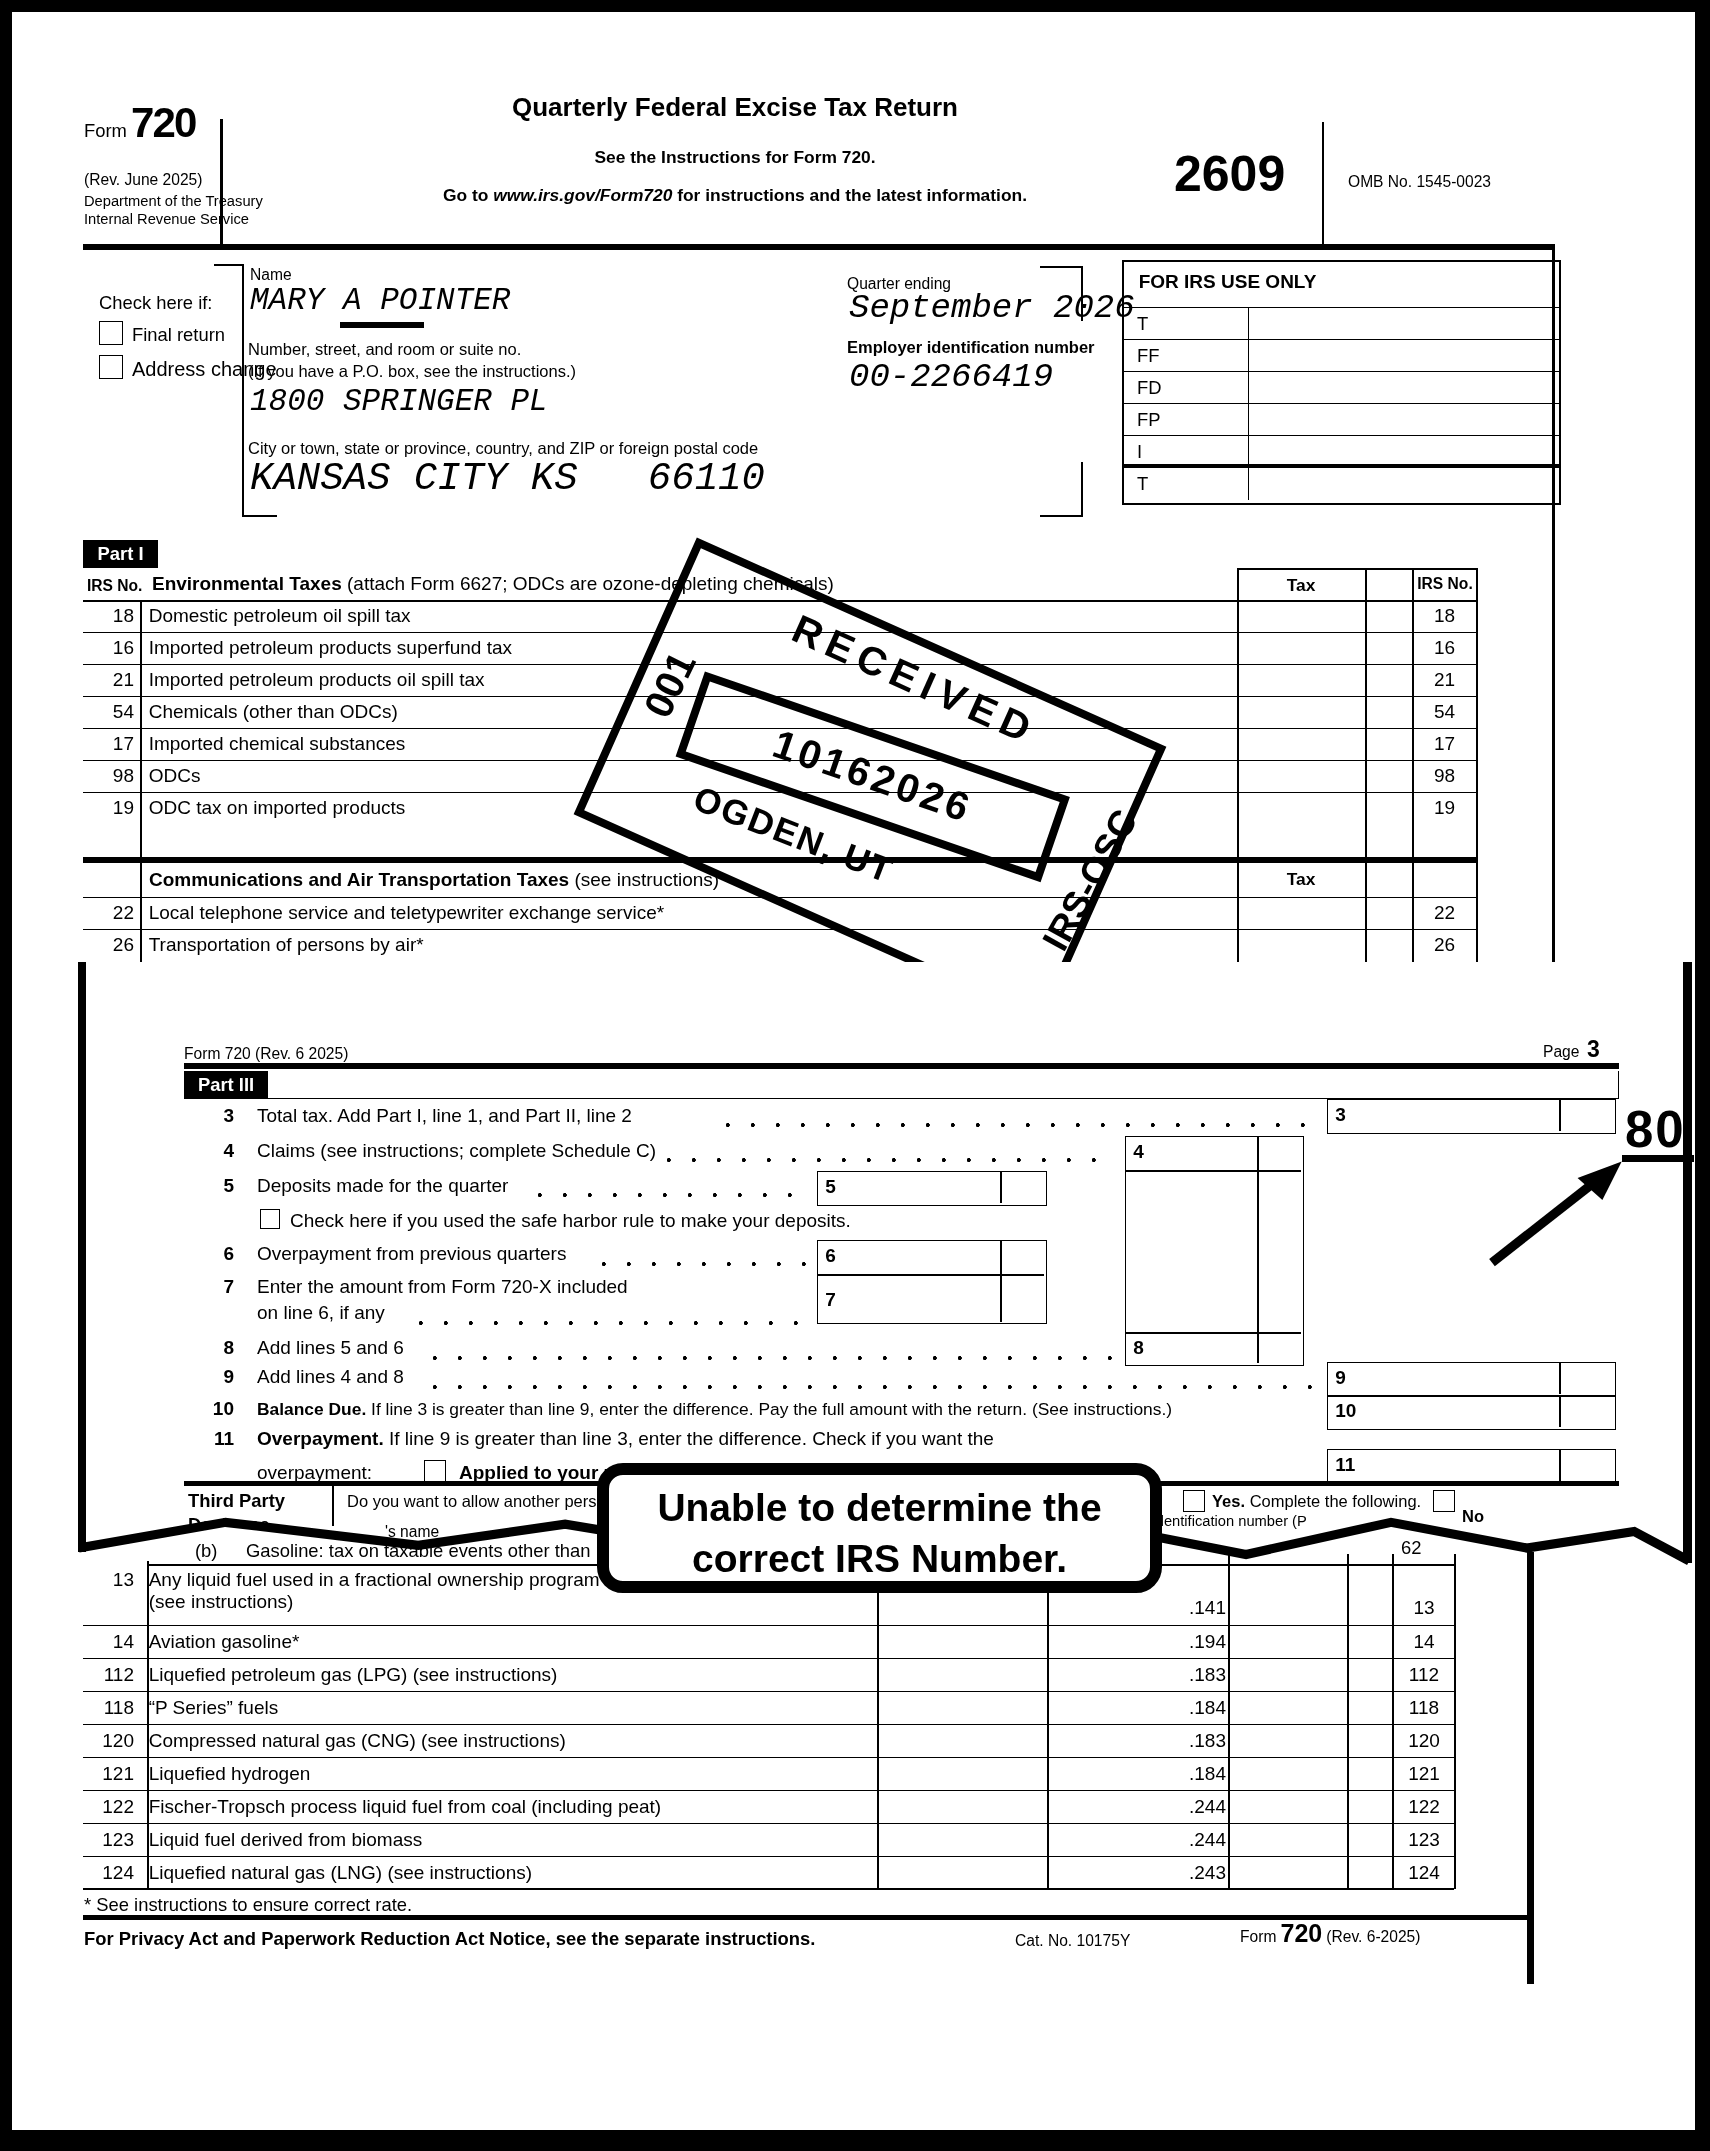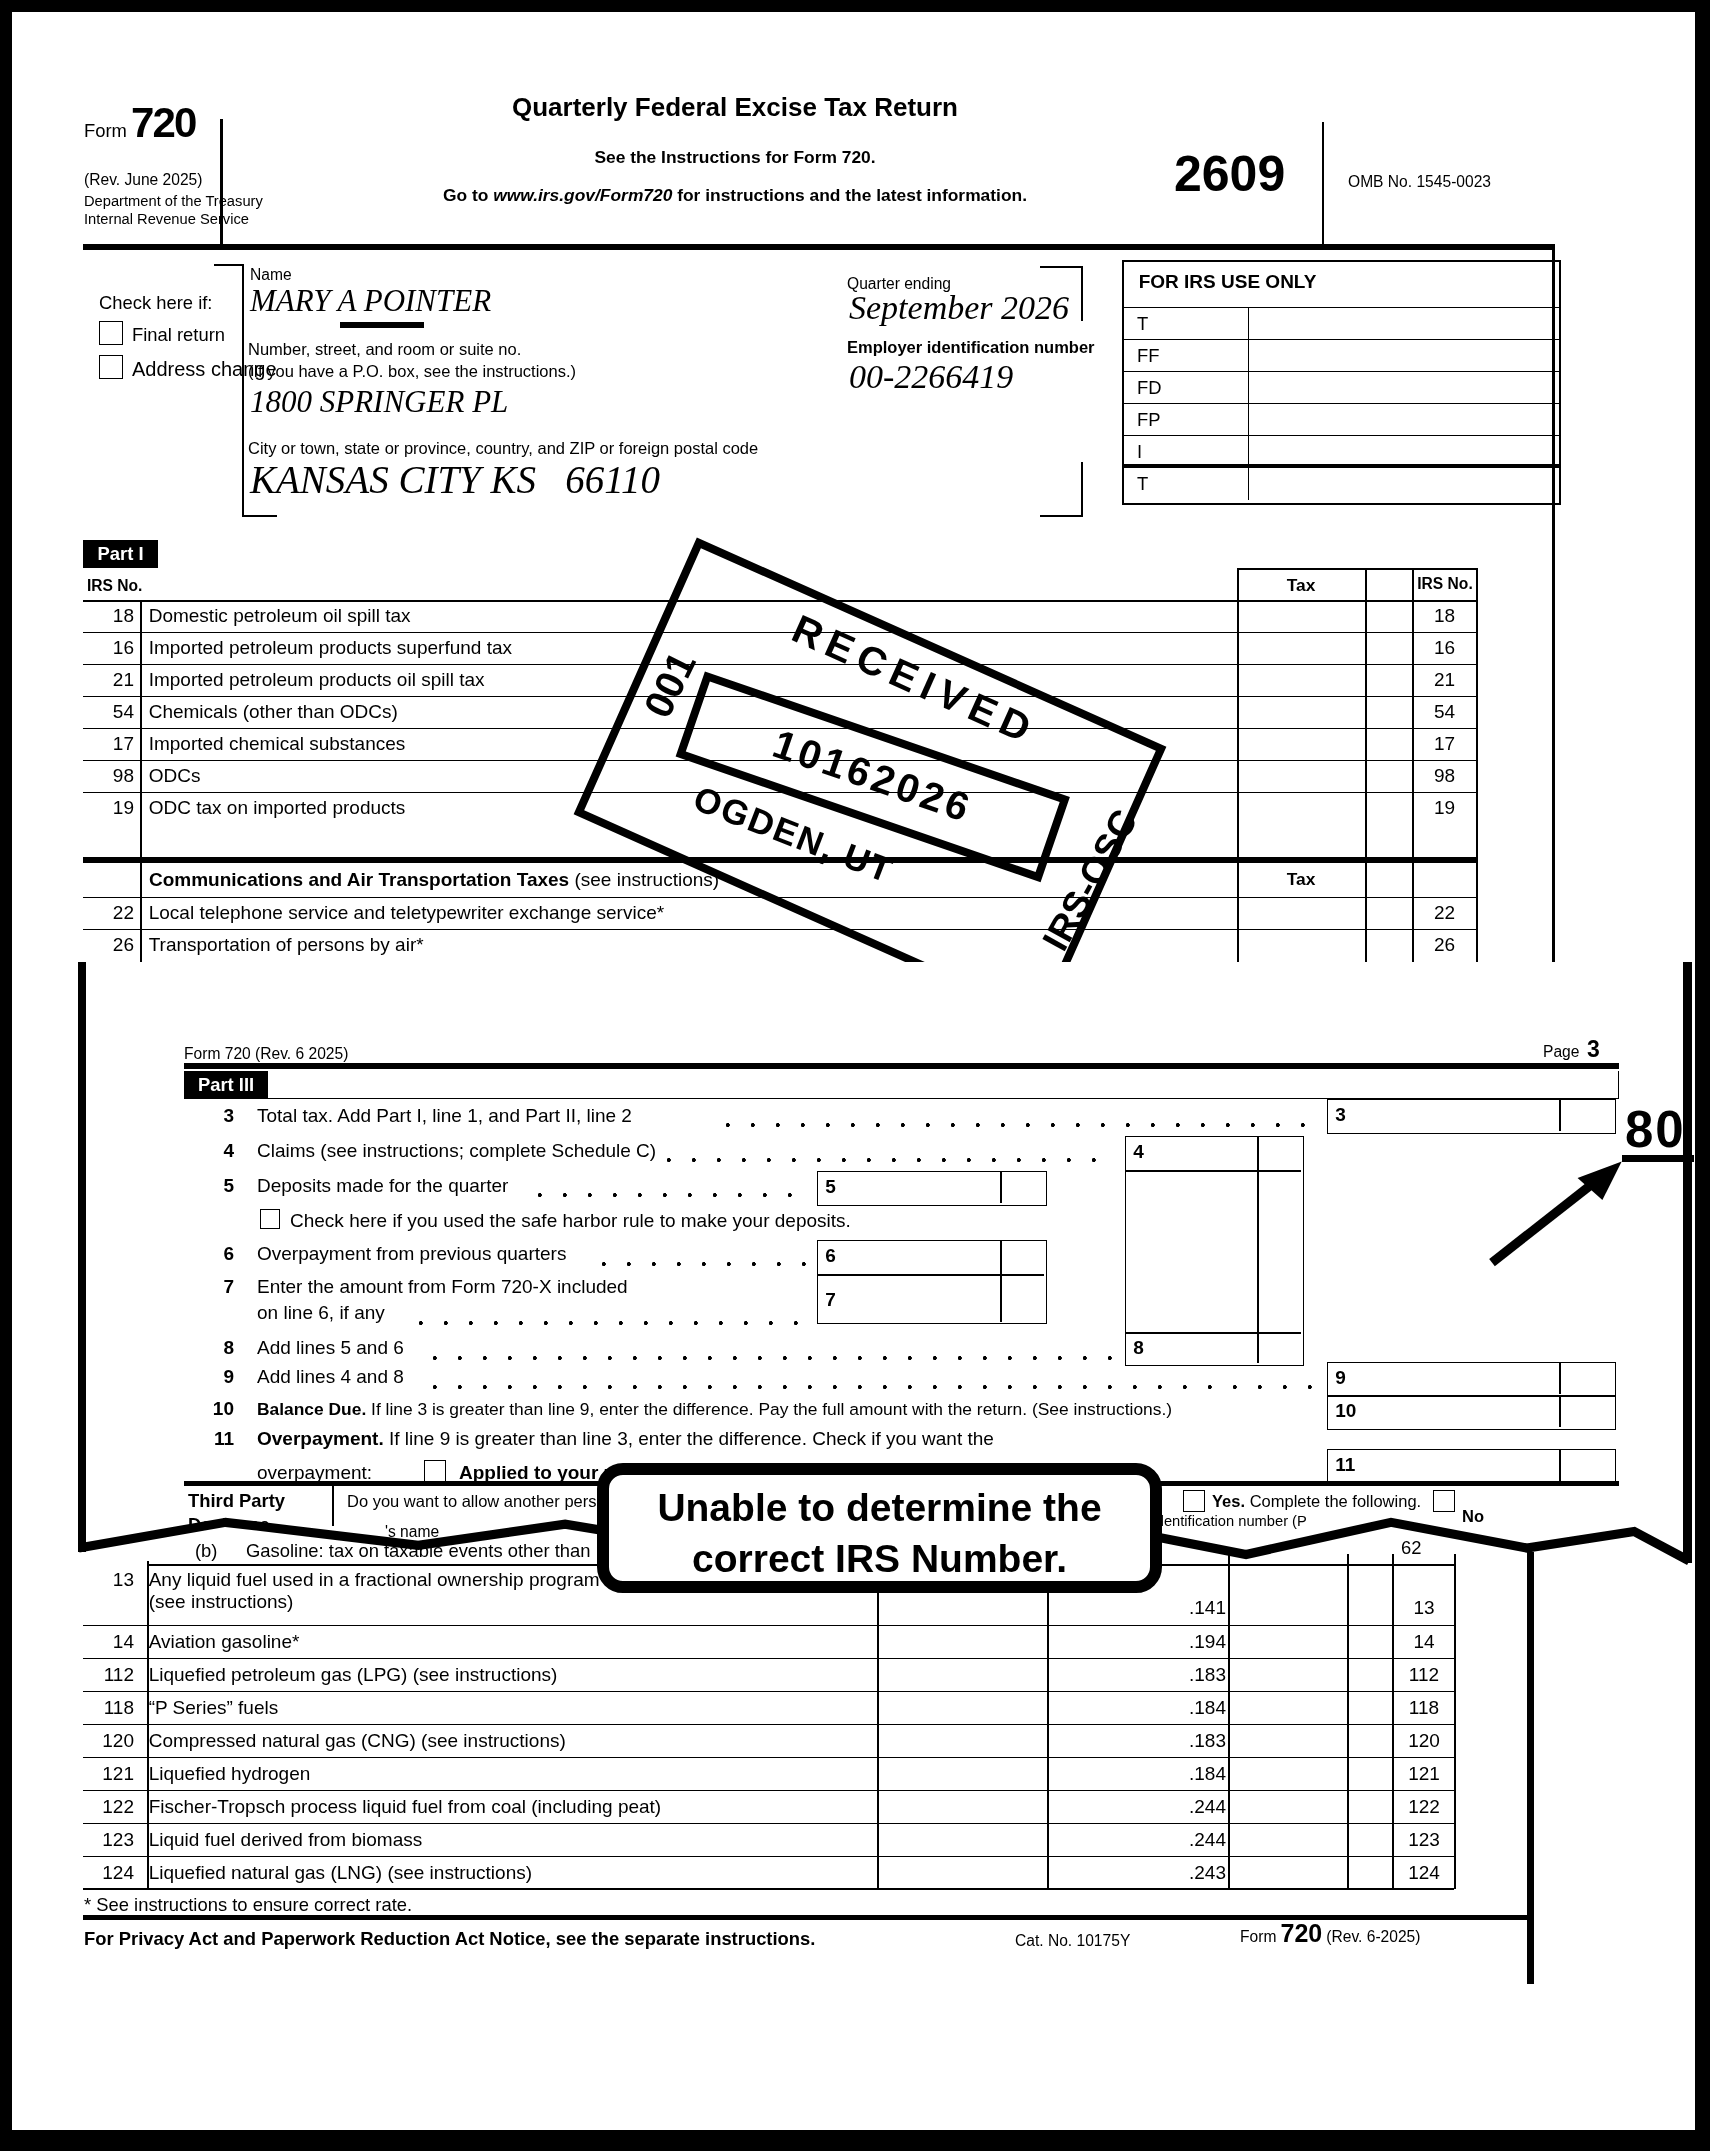--- a/index.html
+++ b/index.html
@@ -4,21 +4,21 @@
 <style>
   html,body{margin:0;padding:0;background:#fff;}
   .page{position:relative;width:1711px;height:2152px;background:#fff;overflow:hidden;
         font-family:"Liberation Sans",sans-serif;color:#000;}
   .frame{position:absolute;left:0;top:0;width:1711px;height:2152px;box-sizing:border-box;
          border-style:solid;border-color:#000;border-width:12px 16.5px 22px 12px;z-index:8;pointer-events:none;}
   .abs{position:absolute;}
   .hl{position:absolute;background:#000;height:1.8px;}
   .vl{position:absolute;background:#000;width:1.8px;}
   .z1{z-index:1;} .z3{z-index:3;} .z4{z-index:4;} .z5{z-index:5;} .z6{z-index:6;}
-  .hw{font-family:Liberation Serif, serif;font-style:italic;}
+  .hw{font-family:Liberation Mono, monospace;font-style:italic;}
   .lbl{font-size:15.6px;}
   .b{font-weight:bold;}
   .cb{position:absolute;border:1.8px solid #000;background:#fff;}
   .blackbox{position:absolute;background:#000;color:#fff;font-weight:bold;text-align:center;}
   .dots{position:absolute;height:5.5px;background-image:radial-gradient(circle at 2.8px 2.8px,#000 1.7px,transparent 2.2px);
         background-size:25px 5.5px;background-repeat:repeat-x;}
   .p1row{position:relative;height:32px;box-sizing:border-box;border-bottom:1.8px solid #000;font-size:19px;padding-top:3.7px;}
   .p1no{display:inline-block;width:51px;text-align:right;}
   .p1desc{padding-left:14.7px;}
   .p1rno{position:absolute;left:1330px;top:3.7px;width:63px;text-align:center;}
@@ -100,20 +100,21 @@
     <div class="irsrow"><span class="irslab">T</span></div>
     <div class="irsrow"><span class="irslab">FF</span></div>
     <div class="irsrow"><span class="irslab">FD</span></div>
     <div class="irsrow"><span class="irslab">FP</span></div>
     <div class="irsrow" style="border-bottom:4.6px solid #000;"><span class="irslab">I</span></div>
     <div class="irsrow" style="border-bottom:none;"><span class="irslab">T</span></div>
   </div>
 
   <div class="blackbox z1" style="left:83px;top:540px;width:75px;height:27.5px;font-size:18.4px;line-height:27.5px;">Part I</div>
   <div class="abs z1 b" style="left:87px;top:577px;font-size:15.6px;">IRS No.</div>
+  <div class="abs z1" style="left:152px;top:573px;font-size:19px;"><span class="b">Environmental Taxes</span><span> (attach Form 6627; ODCs are ozone-depleting chemicals)</span></div>
   <div class="abs z1 b" style="left:1237px;top:575px;width:128px;text-align:center;font-size:17.4px;">Tax</div>
   <div class="abs z1 b" style="left:1414px;top:575px;width:62px;text-align:center;font-size:15.6px;">IRS No.</div>
   <div class="hl z1" style="left:1237px;top:568px;width:239px;"></div>
   <div class="hl z1" style="left:83px;top:600px;width:1393px;"></div>
 
   <div class="abs z1" style="left:83px;top:601px;width:1393px;">
     <div class="p1row"><span class="p1no">18</span><span class="p1desc">Domestic petroleum oil spill tax</span><span class="p1rno">18</span></div>
     <div class="p1row"><span class="p1no">16</span><span class="p1desc">Imported petroleum products superfund tax</span><span class="p1rno">16</span></div>
     <div class="p1row"><span class="p1no">21</span><span class="p1desc">Imported petroleum products oil spill tax</span><span class="p1rno">21</span></div>
     <div class="p1row"><span class="p1no">54</span><span class="p1desc">Chemicals (other than ODCs)</span><span class="p1rno">54</span></div>

